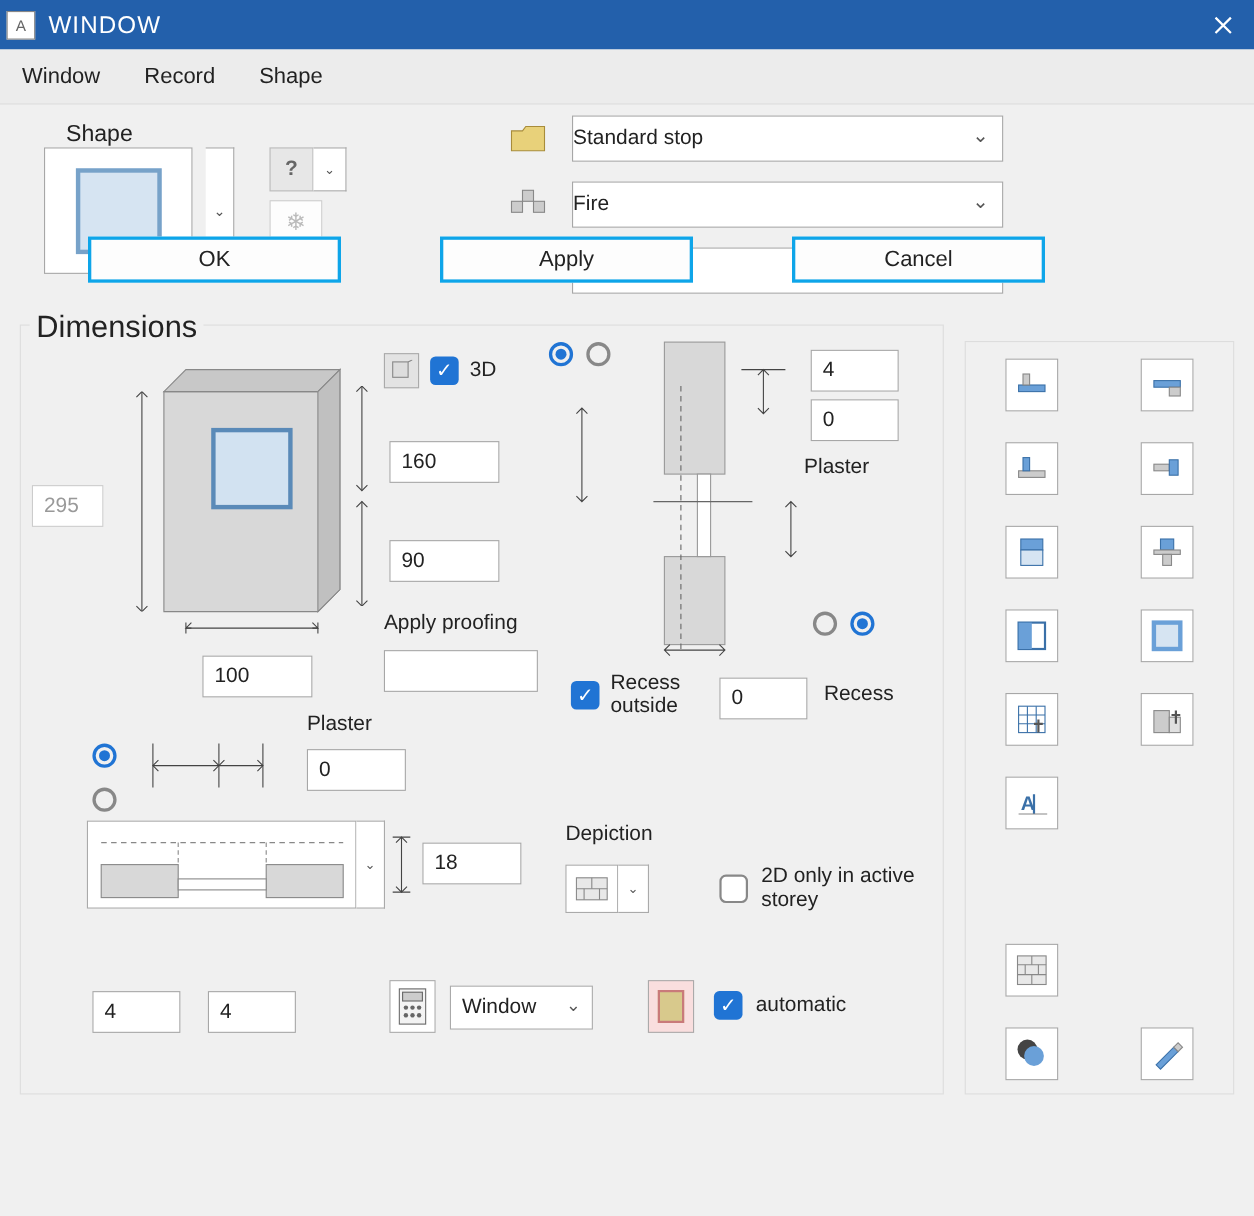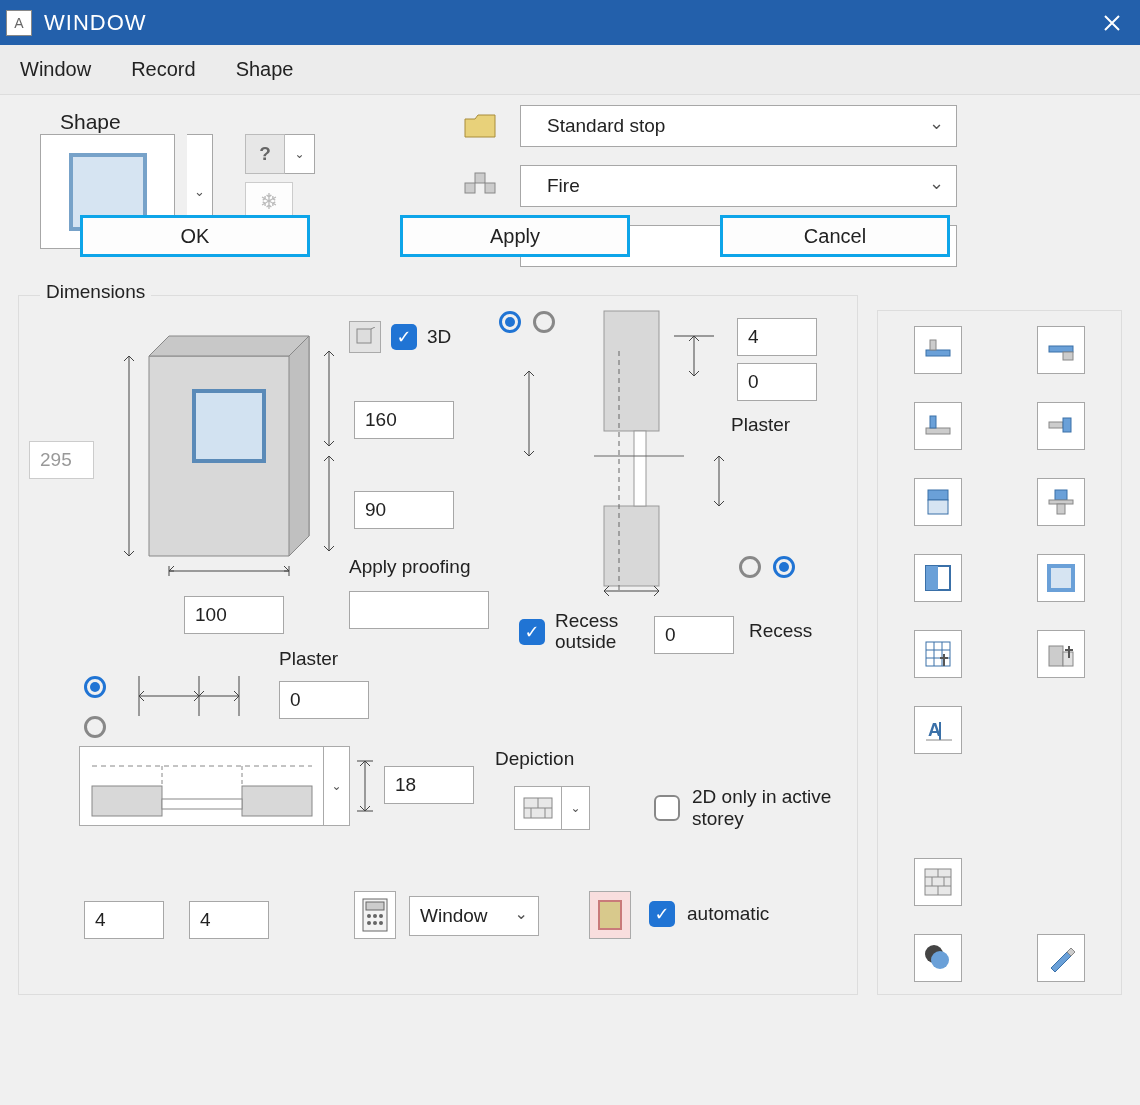--- a/index.html
+++ b/index.html
@@ -114,48 +114,48 @@
   .dd-row {
     display: flex;
     align-items: center;
     gap: 20px;
   }
   .dd-row .icon {
     width: 40px;
     display: flex; align-items: center; justify-content: center;
   }
   .dd-select {
-    width: 437px; height: 42px;
+    width: 392px; height: 42px;
     border: 1px solid #a7a7a7;
     background: #fff;
     display: flex; align-items: center;
-    padding: 0 26px;
+    padding: 0 0;
     cursor: pointer;
     position: relative;
   }
   .dd-select::after {
     content: "⌄";
     position: absolute; right: 12px; top: 6px;
     color: #555; font-size: 18px;
   }
 
   .dimensions-group {
     position: absolute;
     left: 18px;
     top: 200px;
     width: 840px;
     height: 700px;
     border: 1px solid #ddd;
   }
   .group-label {
     position: absolute;
-    left: 21px; top: -15px;
+    left: 8px; top: -15px;
     background: #f0f0f0;
     padding: 0 6px;
-    font-size: 19px;
+    font-size: 28px;
   }
 
   .input-box {
     border: 1px solid #a7a7a7;
     background: #fff;
     height: 38px;
     padding: 0 10px;
     font-size: 19px;
     display: flex;
     align-items: center;
@@ -430,21 +430,21 @@
 
     <div class="abs" style="left:500px;top:315px;display:flex;align-items:center;gap:10px">
       <div class="checkbox">✓</div>
       <span style="width:80px;line-height:1.1">Recess outside</span>
     </div>
     <div class="input-box abs" style="left:635px;top:320px;width:80px">
         <span>0</span>
       </div>
     <div class="abs" style="left:730px;top:324px">Recess</div>
 
-    <div class="abs" style="left:476px;top:452px">Depiction</div>
+    <div class="abs" style="left:495px;top:452px">Depiction</div>
     <div class="abs" style="left:495px;top:490px;display:flex">
       <div style="width:48px;height:44px;border:1px solid #aaa;background:#fff;display:flex;align-items:center;justify-content:center">
         <svg width="30" height="22">
             <rect x="1" y="1" width="28" height="20" fill="#e8e8e8" stroke="#888"></rect>
             <line x1="1" y1="11" x2="29" y2="11" stroke="#888"></line>
             <line x1="15" y1="1" x2="15" y2="11" stroke="#888"></line>
             <line x1="8" y1="11" x2="8" y2="21" stroke="#888"></line>
             <line x1="22" y1="11" x2="22" y2="21" stroke="#888"></line>
           </svg>
       </div>

